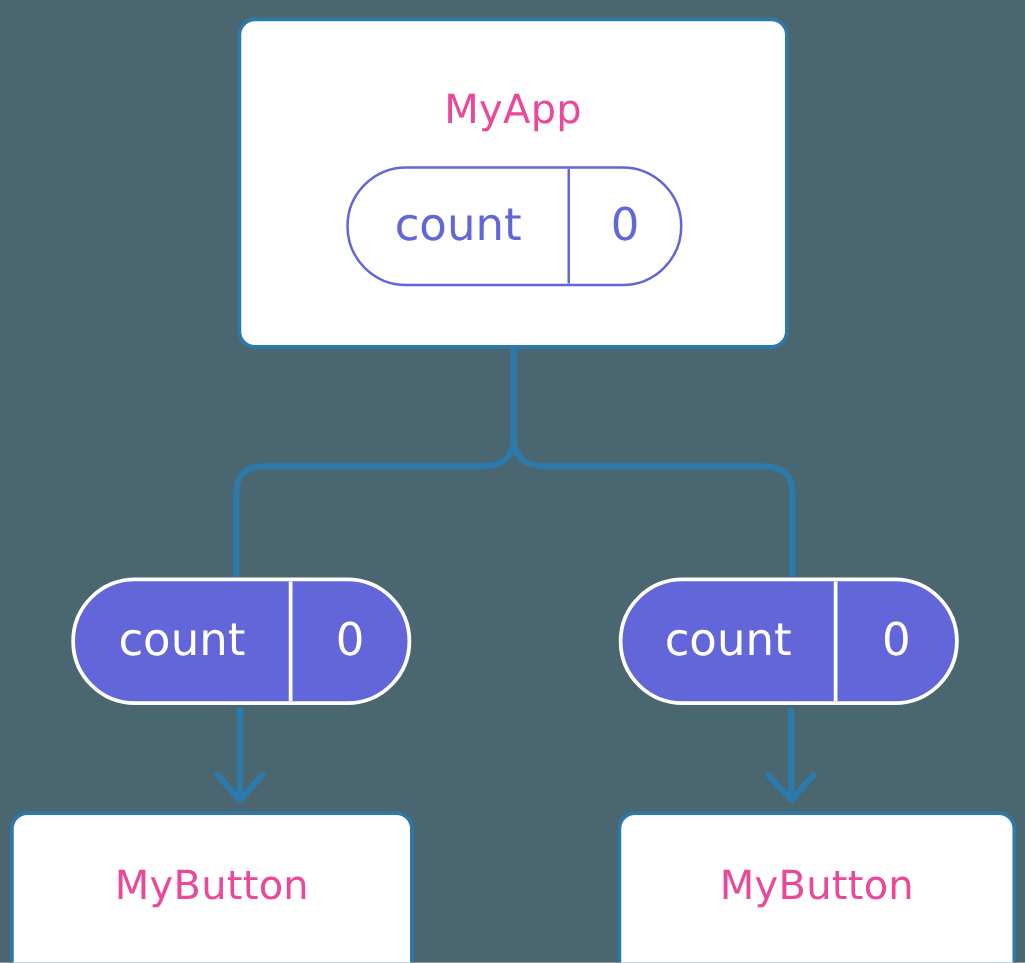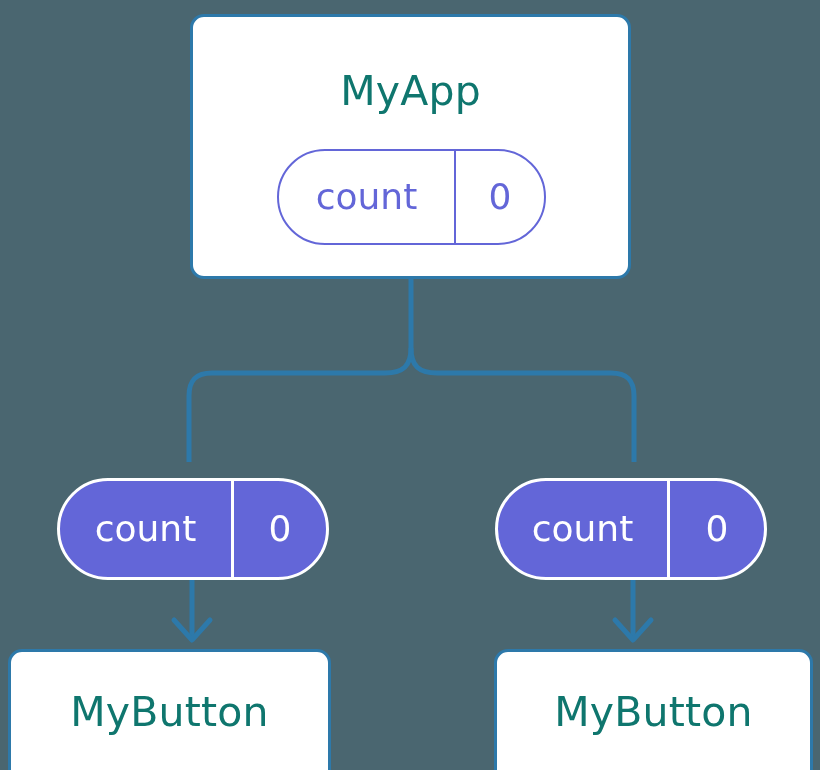--- a/index.html
+++ b/index.html
@@ -53,38 +53,37 @@
     left: 494px;
     top: 649px;
     width: 319px;
   }
 
   .comp-title {
     position: absolute;
     left: 0;
     width: 100%;
     text-align: center;
-    color: #0f766e;
-    font-size: 41px;
+    color: #ec4899;
+    font-size: 32px;
     font-weight: 400;
     letter-spacing: 0.2px;
     line-height: 1;
   }
   #app-title { top: 54px; }
   .btn-title { top: 40px; }
 
   
   .pill {
     position: absolute;
     display: flex;
     align-items: stretch;
     box-sizing: border-box;
     border-radius: 999px;
     overflow: hidden;
-    margin-top: 16px;
   }
   .pill .pill-key,
   .pill .pill-val {
     display: flex;
     align-items: center;
     justify-content: center;
     font-size: 36px;
     font-weight: 400;
     line-height: 1;
     box-sizing: border-box;

